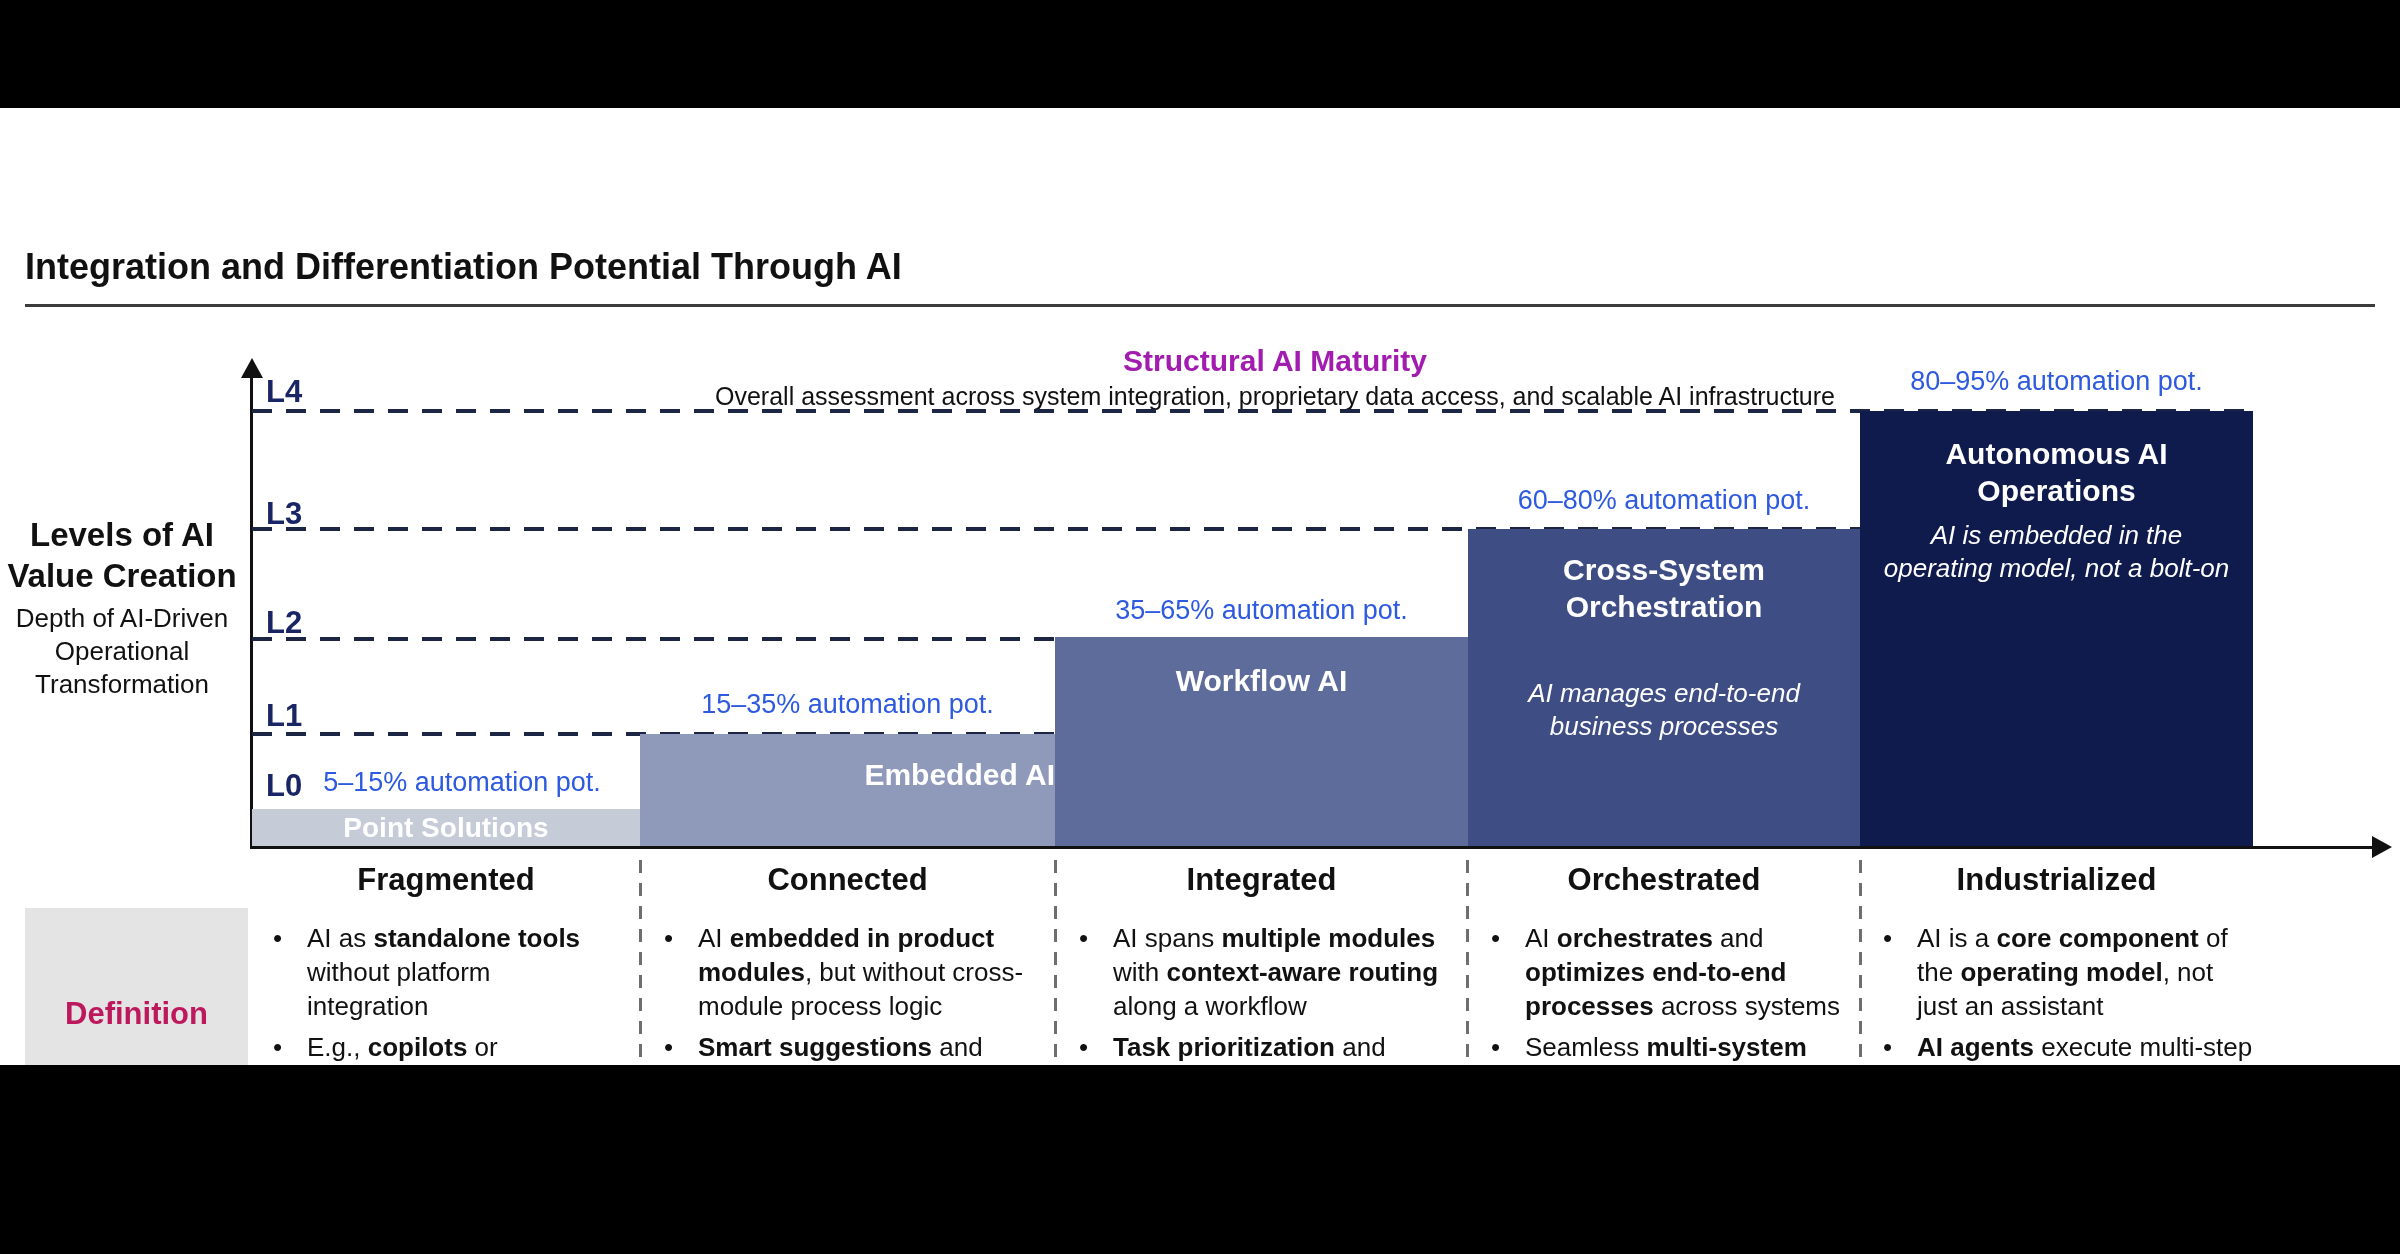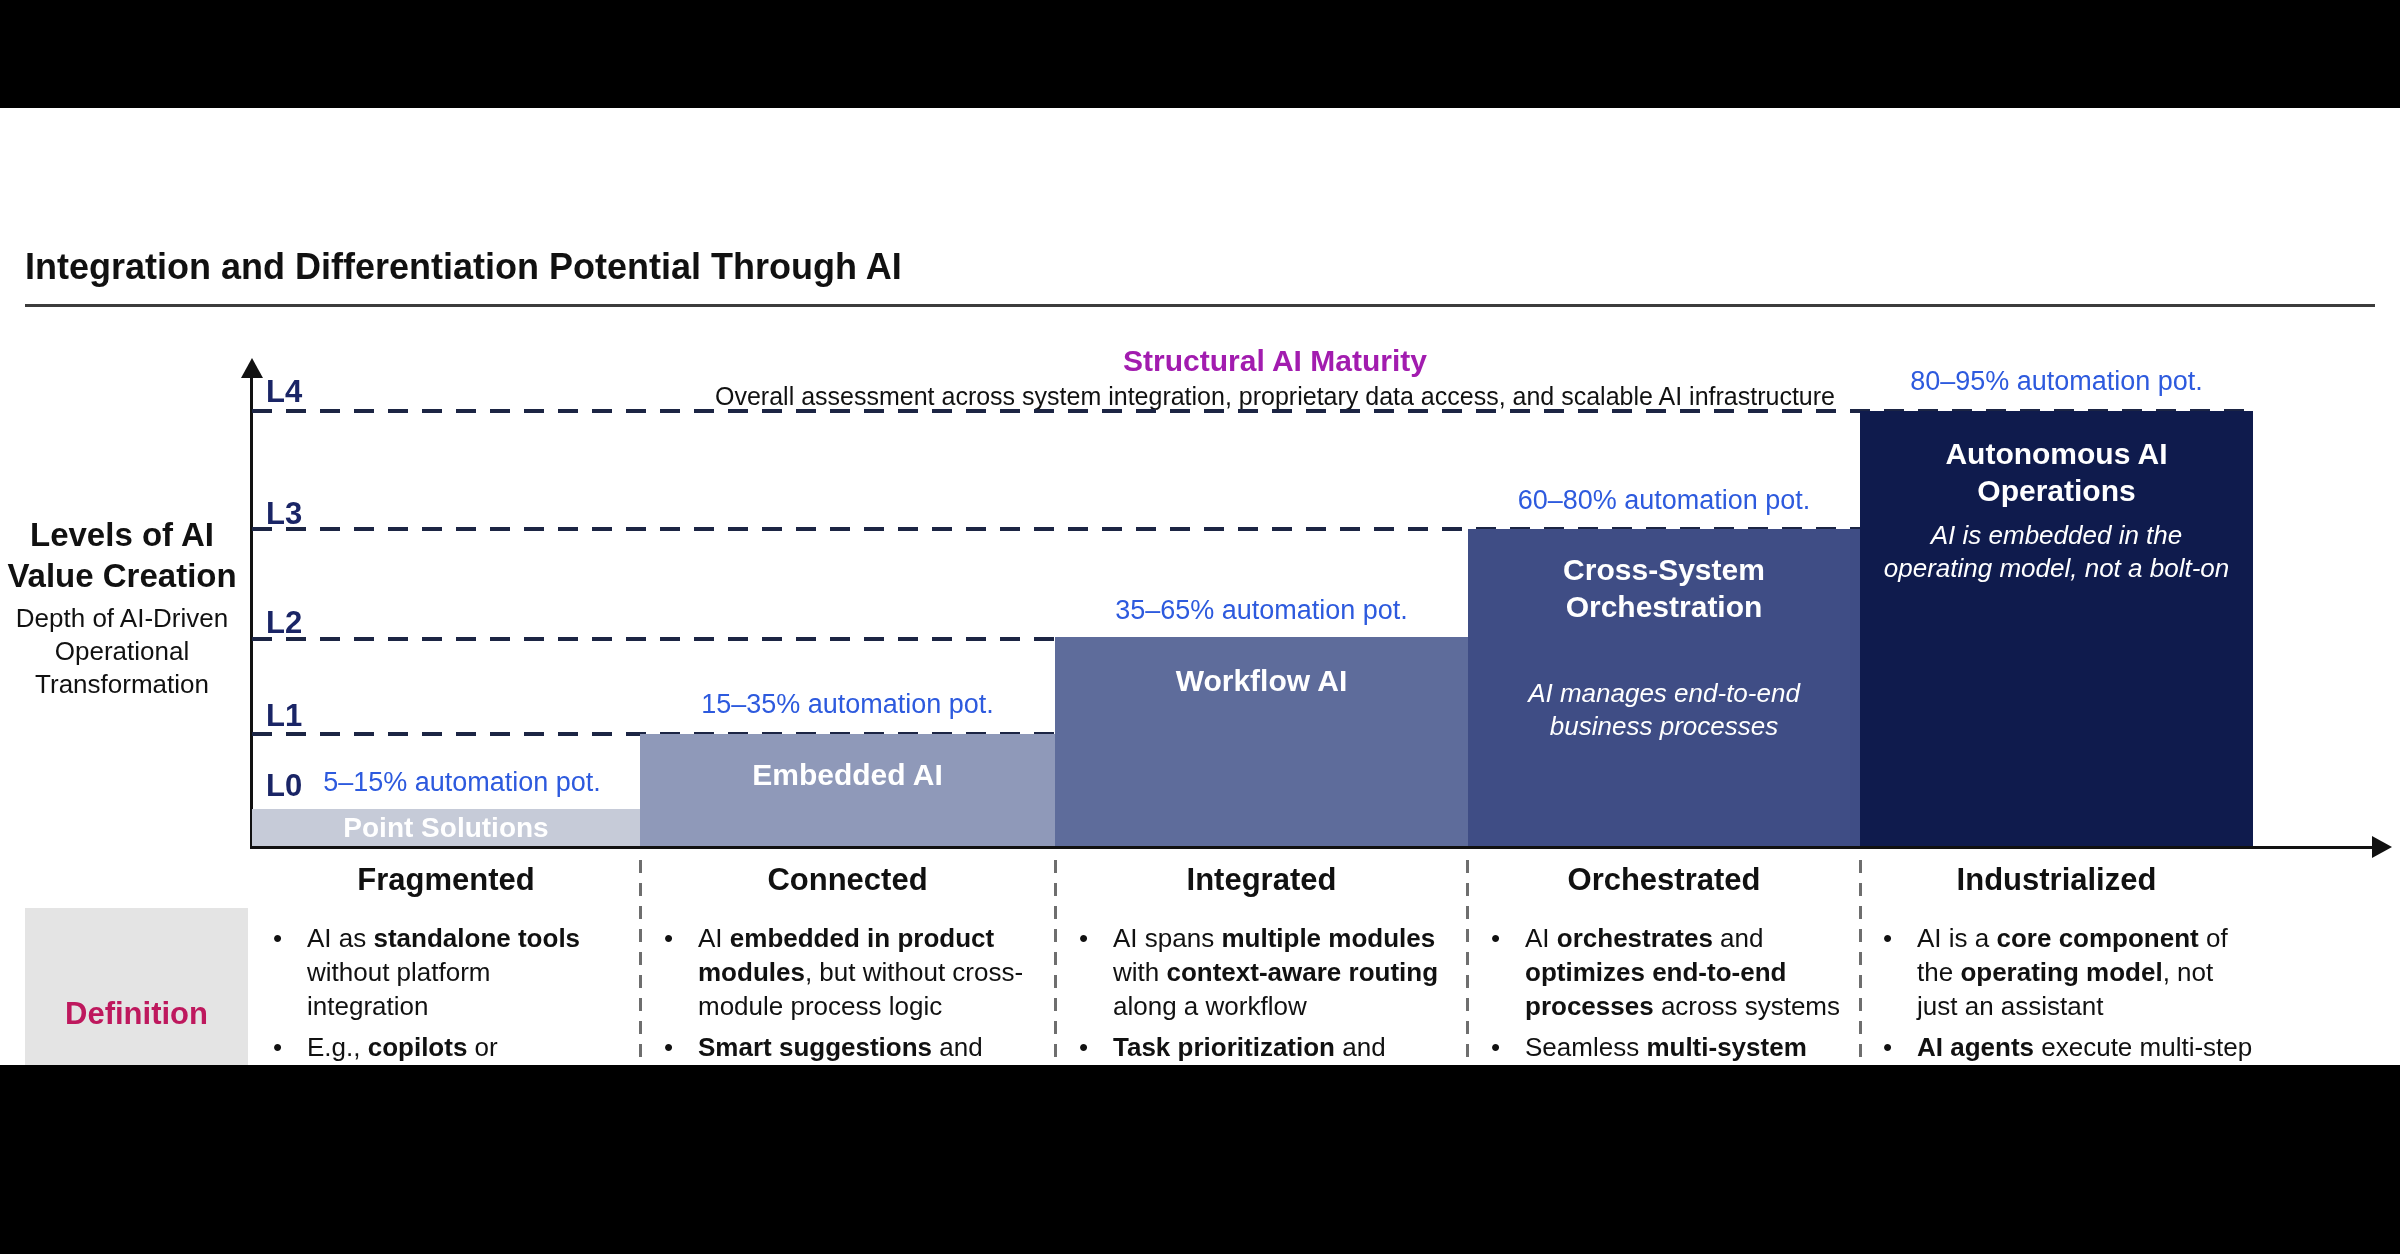--- a/index.html
+++ b/index.html
@@ -40,21 +40,21 @@
   .side-label{position:absolute;left:2px;top:406px;width:240px;text-align:center;}
   .side-label .bold{font-size:33px;font-weight:700;white-space:pre-line;line-height:41px;color:#111;}
   .side-label .sub{font-size:26px;line-height:33px;margin-top:6px;color:#111;}
 
   
   .bar{position:absolute;color:#fff;text-align:center;}
   .bar .bar-title{font-weight:700;font-size:30px;line-height:37px;white-space:pre-line;}
   .bar .bar-sub{font-style:italic;font-size:26px;line-height:33px;white-space:pre-line;}
   .bar0{left:252px;top:701px;width:388px;height:37px;}
   .bar0 .bar-title{font-size:28px;line-height:38px;}
-  .bar1{left:640px;top:626px;width:415px;height:112px;padding-top:0;}
+  .bar1{left:640px;top:626px;width:415px;height:112px;padding-top:0;text-align:right;}
   .bar1 .bar-title{margin-top:22px;}
   .bar2{left:1055px;top:529px;width:413px;height:209px;}
   .bar2 .bar-title{margin-top:25px;}
   .bar3{left:1468px;top:421px;width:392px;height:317px;}
   .bar3 .bar-title{margin-top:22px;}
   .bar3 .bar-sub{margin-top:52px;}
   .bar4{left:1860px;top:303px;width:393px;height:435px;}
   .bar4 .bar-title{margin-top:24px;}
   .bar4 .bar-sub{margin-top:10px;padding:0 14px;}
 

